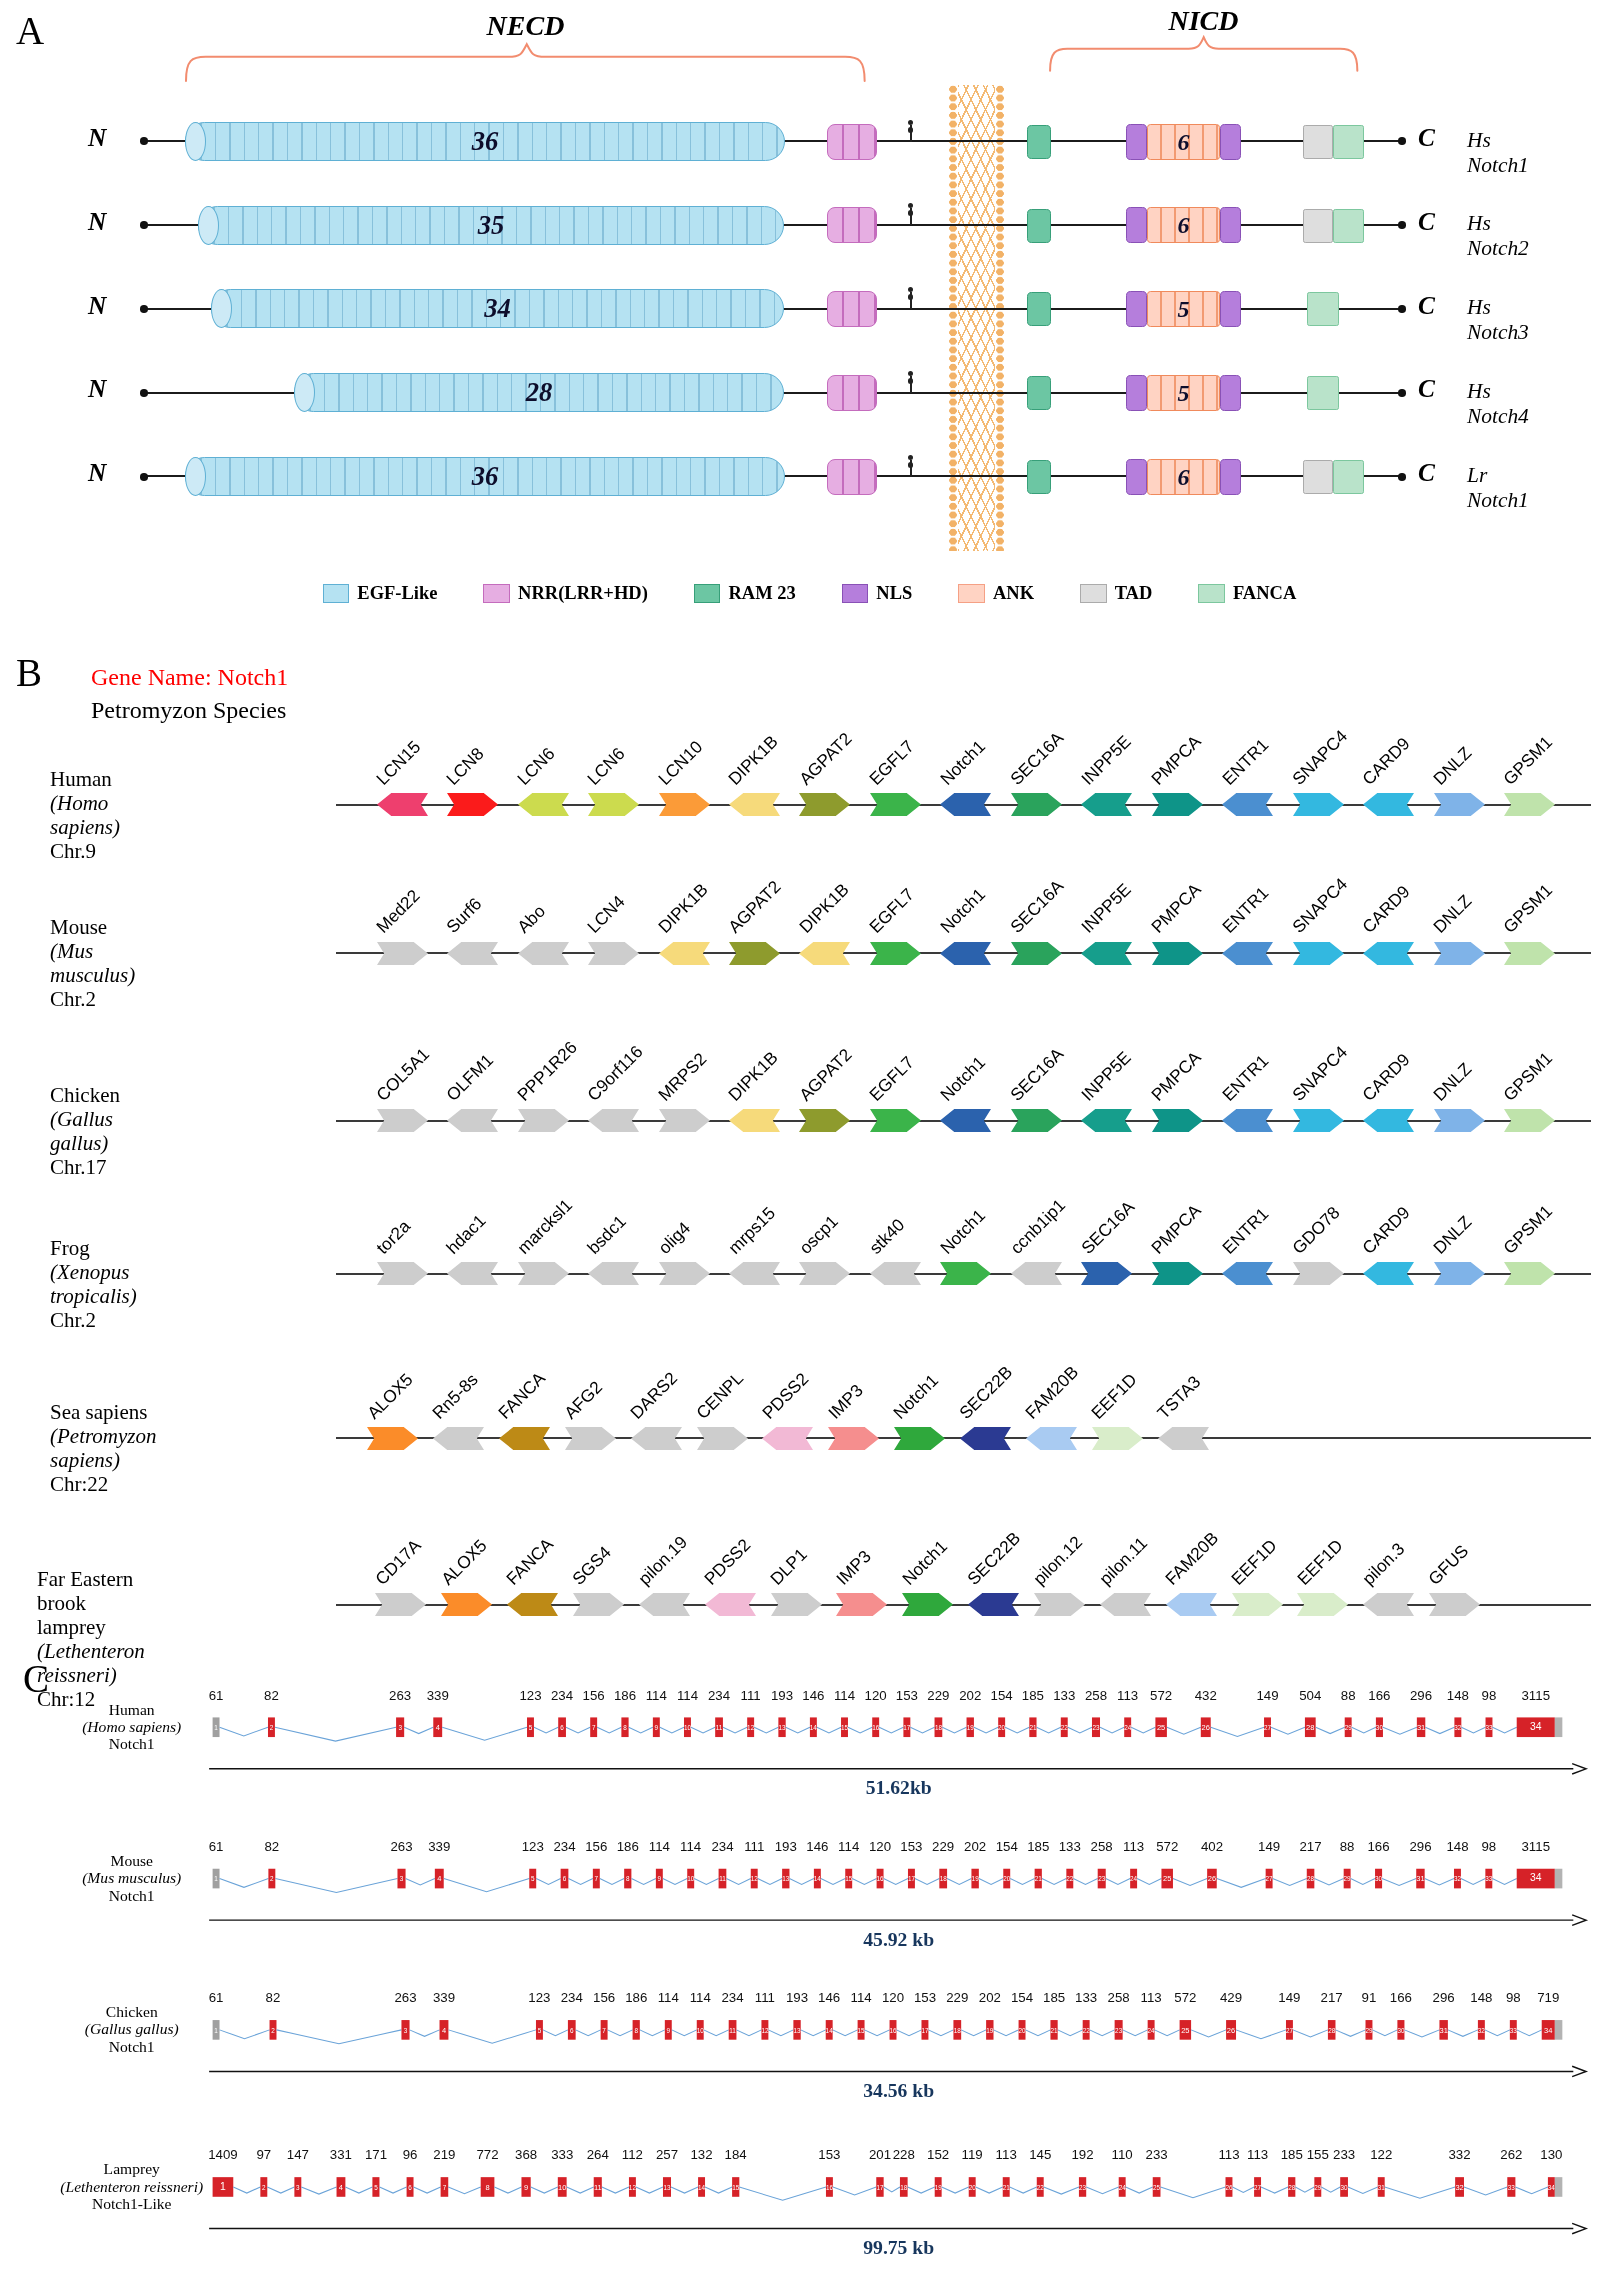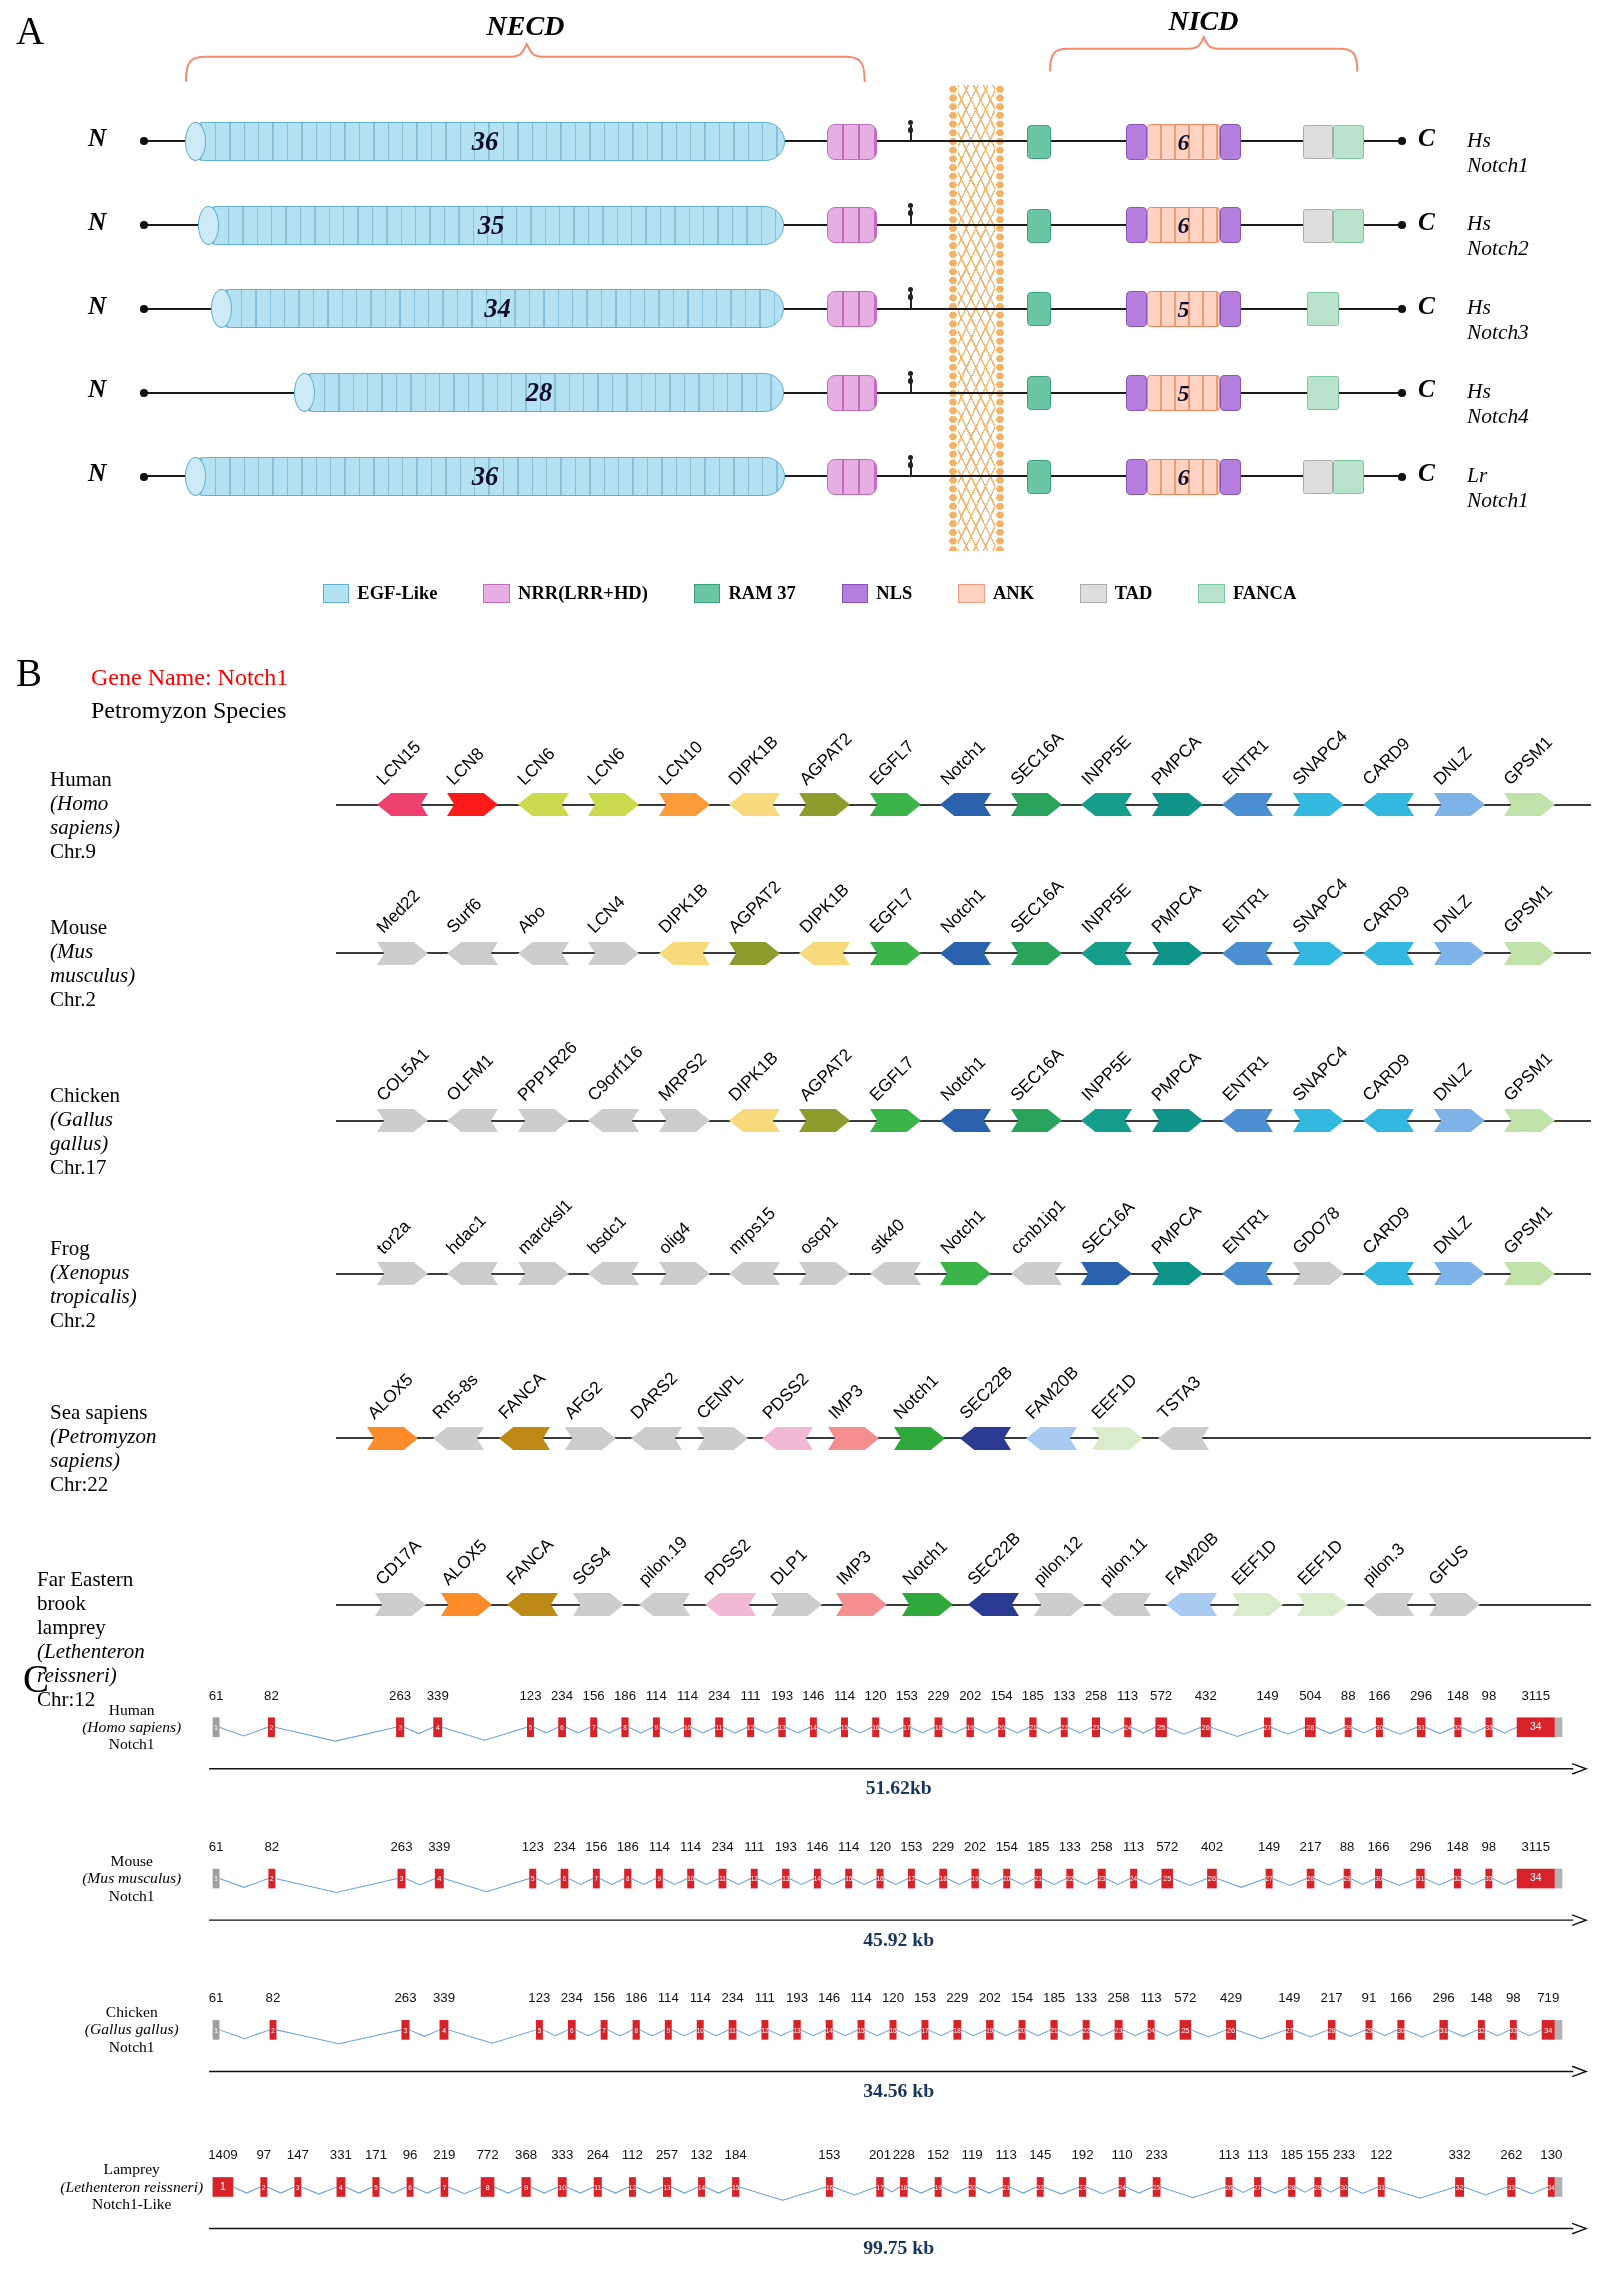--- a/index.html
+++ b/index.html
@@ -184,21 +184,21 @@
       <div class="legend-item">
         <div class="legend-swatch" style="background: rgb(181, 226, 242); border-color: rgb(95, 176, 212);"></div>
         <div class="legend-label">EGF-Like</div>
       </div>
       <div class="legend-item">
         <div class="legend-swatch" style="background: rgb(230, 174, 226); border-color: rgb(196, 108, 189);"></div>
         <div class="legend-label">NRR(LRR+HD)</div>
       </div>
       <div class="legend-item">
         <div class="legend-swatch" style="background: rgb(108, 198, 163); border-color: rgb(55, 159, 121);"></div>
-        <div class="legend-label">RAM 37</div>
+        <div class="legend-label">RAM 23</div>
       </div>
       <div class="legend-item">
         <div class="legend-swatch" style="background: rgb(181, 126, 220); border-color: rgb(137, 81, 182);"></div>
         <div class="legend-label">NLS</div>
       </div>
       <div class="legend-item">
         <div class="legend-swatch" style="background: rgb(255, 211, 195); border-color: rgb(245, 160, 133);"></div>
         <div class="legend-label">ANK</div>
       </div>
       <div class="legend-item">

